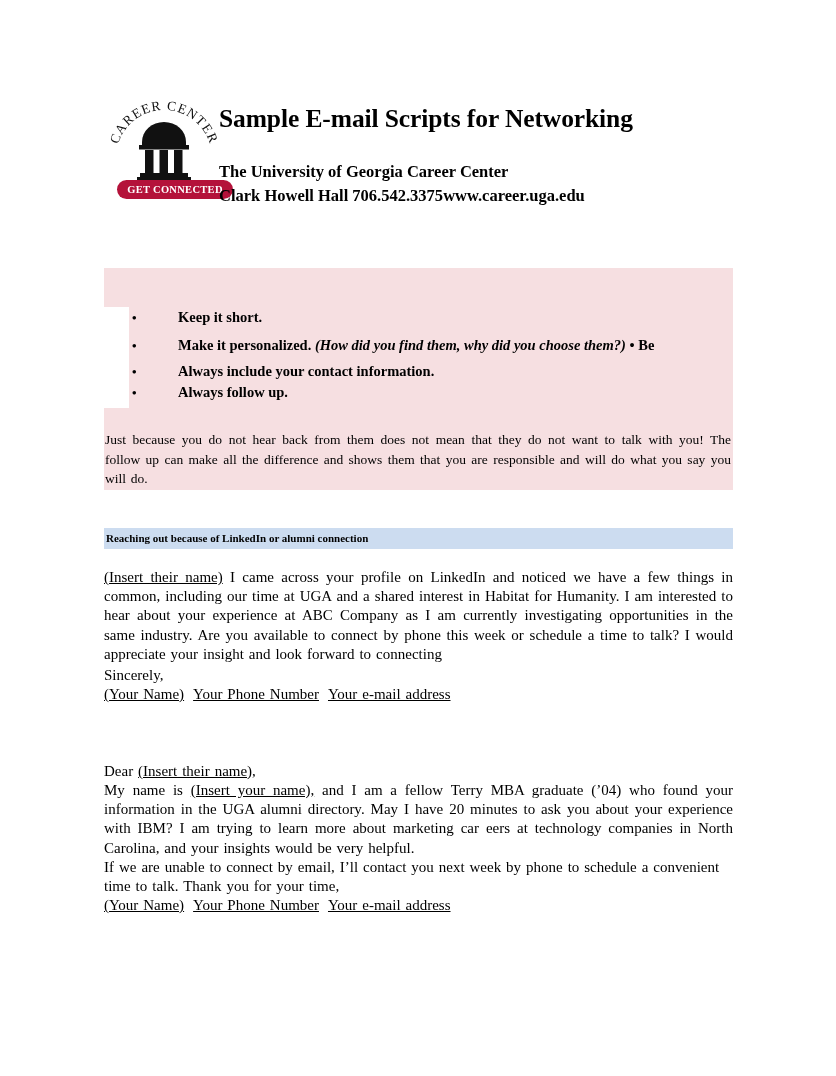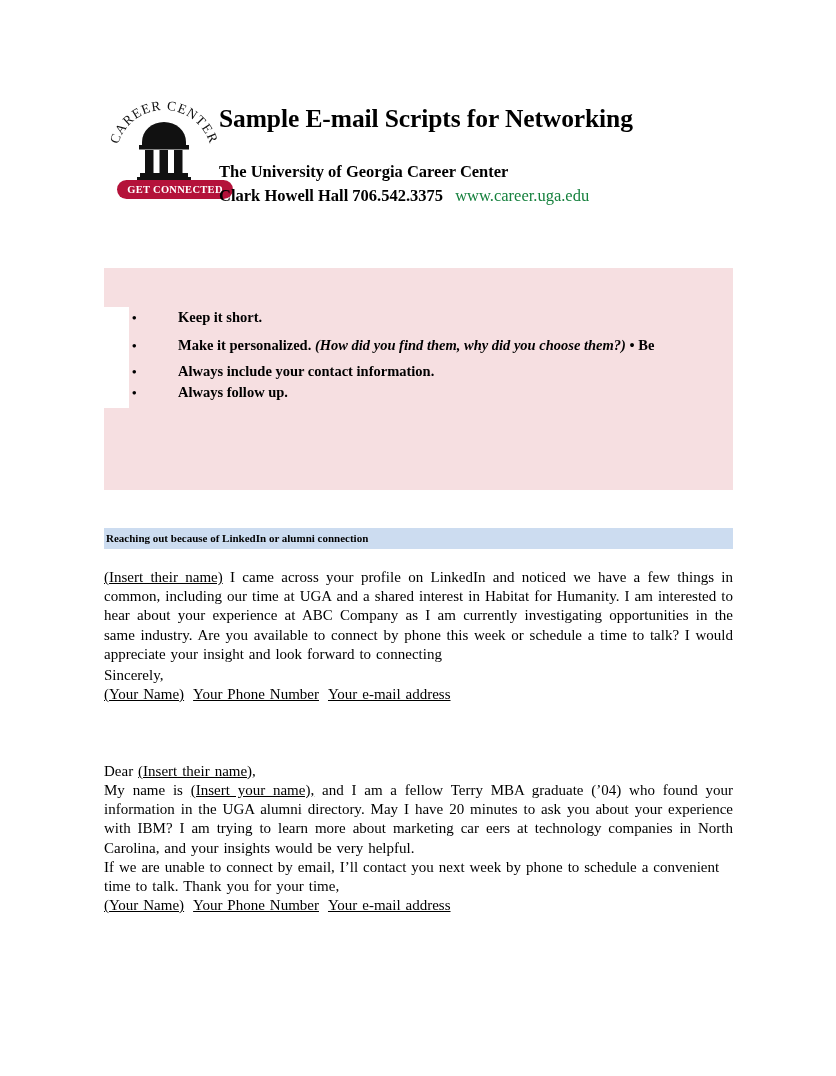--- a/index.html
+++ b/index.html
@@ -86,23 +86,23 @@
     left: 219px;
     top: 186px;
     font-size: 16.5px;
     line-height: 20px;
     white-space: nowrap;
   }
   #contact-line .addr {
     font-weight: bold;
   }
   #contact-line .url {
-    color: #15803d;
-    font-weight: normal;
-    margin-left: 12px;
+    color: #000000;
+    font-weight: bold;
+    margin-left: 0;
   }
 
   
   #intro-block {
     position: absolute;
     left: 104px;
     top: 268px;
     width: 629px;
     height: 222px;
     background: #f6dfe1;
@@ -281,20 +281,21 @@
       <span class="btext">Always include your contact information.</span>
     </div>
 
     <div class="bullet-row" id="bullet-4">
       <span class="dot">•</span>
       <span class="btext">Always follow up.</span>
     </div>
 
   </div>
 
+  <div id="intro-para2">Just because you do not hear back from them does not mean that they do not     want to talk with you!    The follow up can make all the difference and shows them that you are responsible and will do what you say you will do.</div>
 
 </div>
 
 <div id="section-bar">
   <span class="bar-label">Reaching out because of LinkedIn or alumni connection</span>
 </div>
 
 <div class="email-body" id="email-1-body"><span class="u">(Insert their name)</span><span> I came across your profile on LinkedIn and noticed we have a few things in common, including our time at UGA and a shared interest in Habitat for Humanity.  I am interested to hear about your experience at ABC Company as I am currently investigating opportunities in the same industry.  Are you available to connect by phone this week or schedule a time to talk?  I would appreciate your insight and look forward to connecting</span></div>
 
 <div class="email-body" id="email-1-sign">

